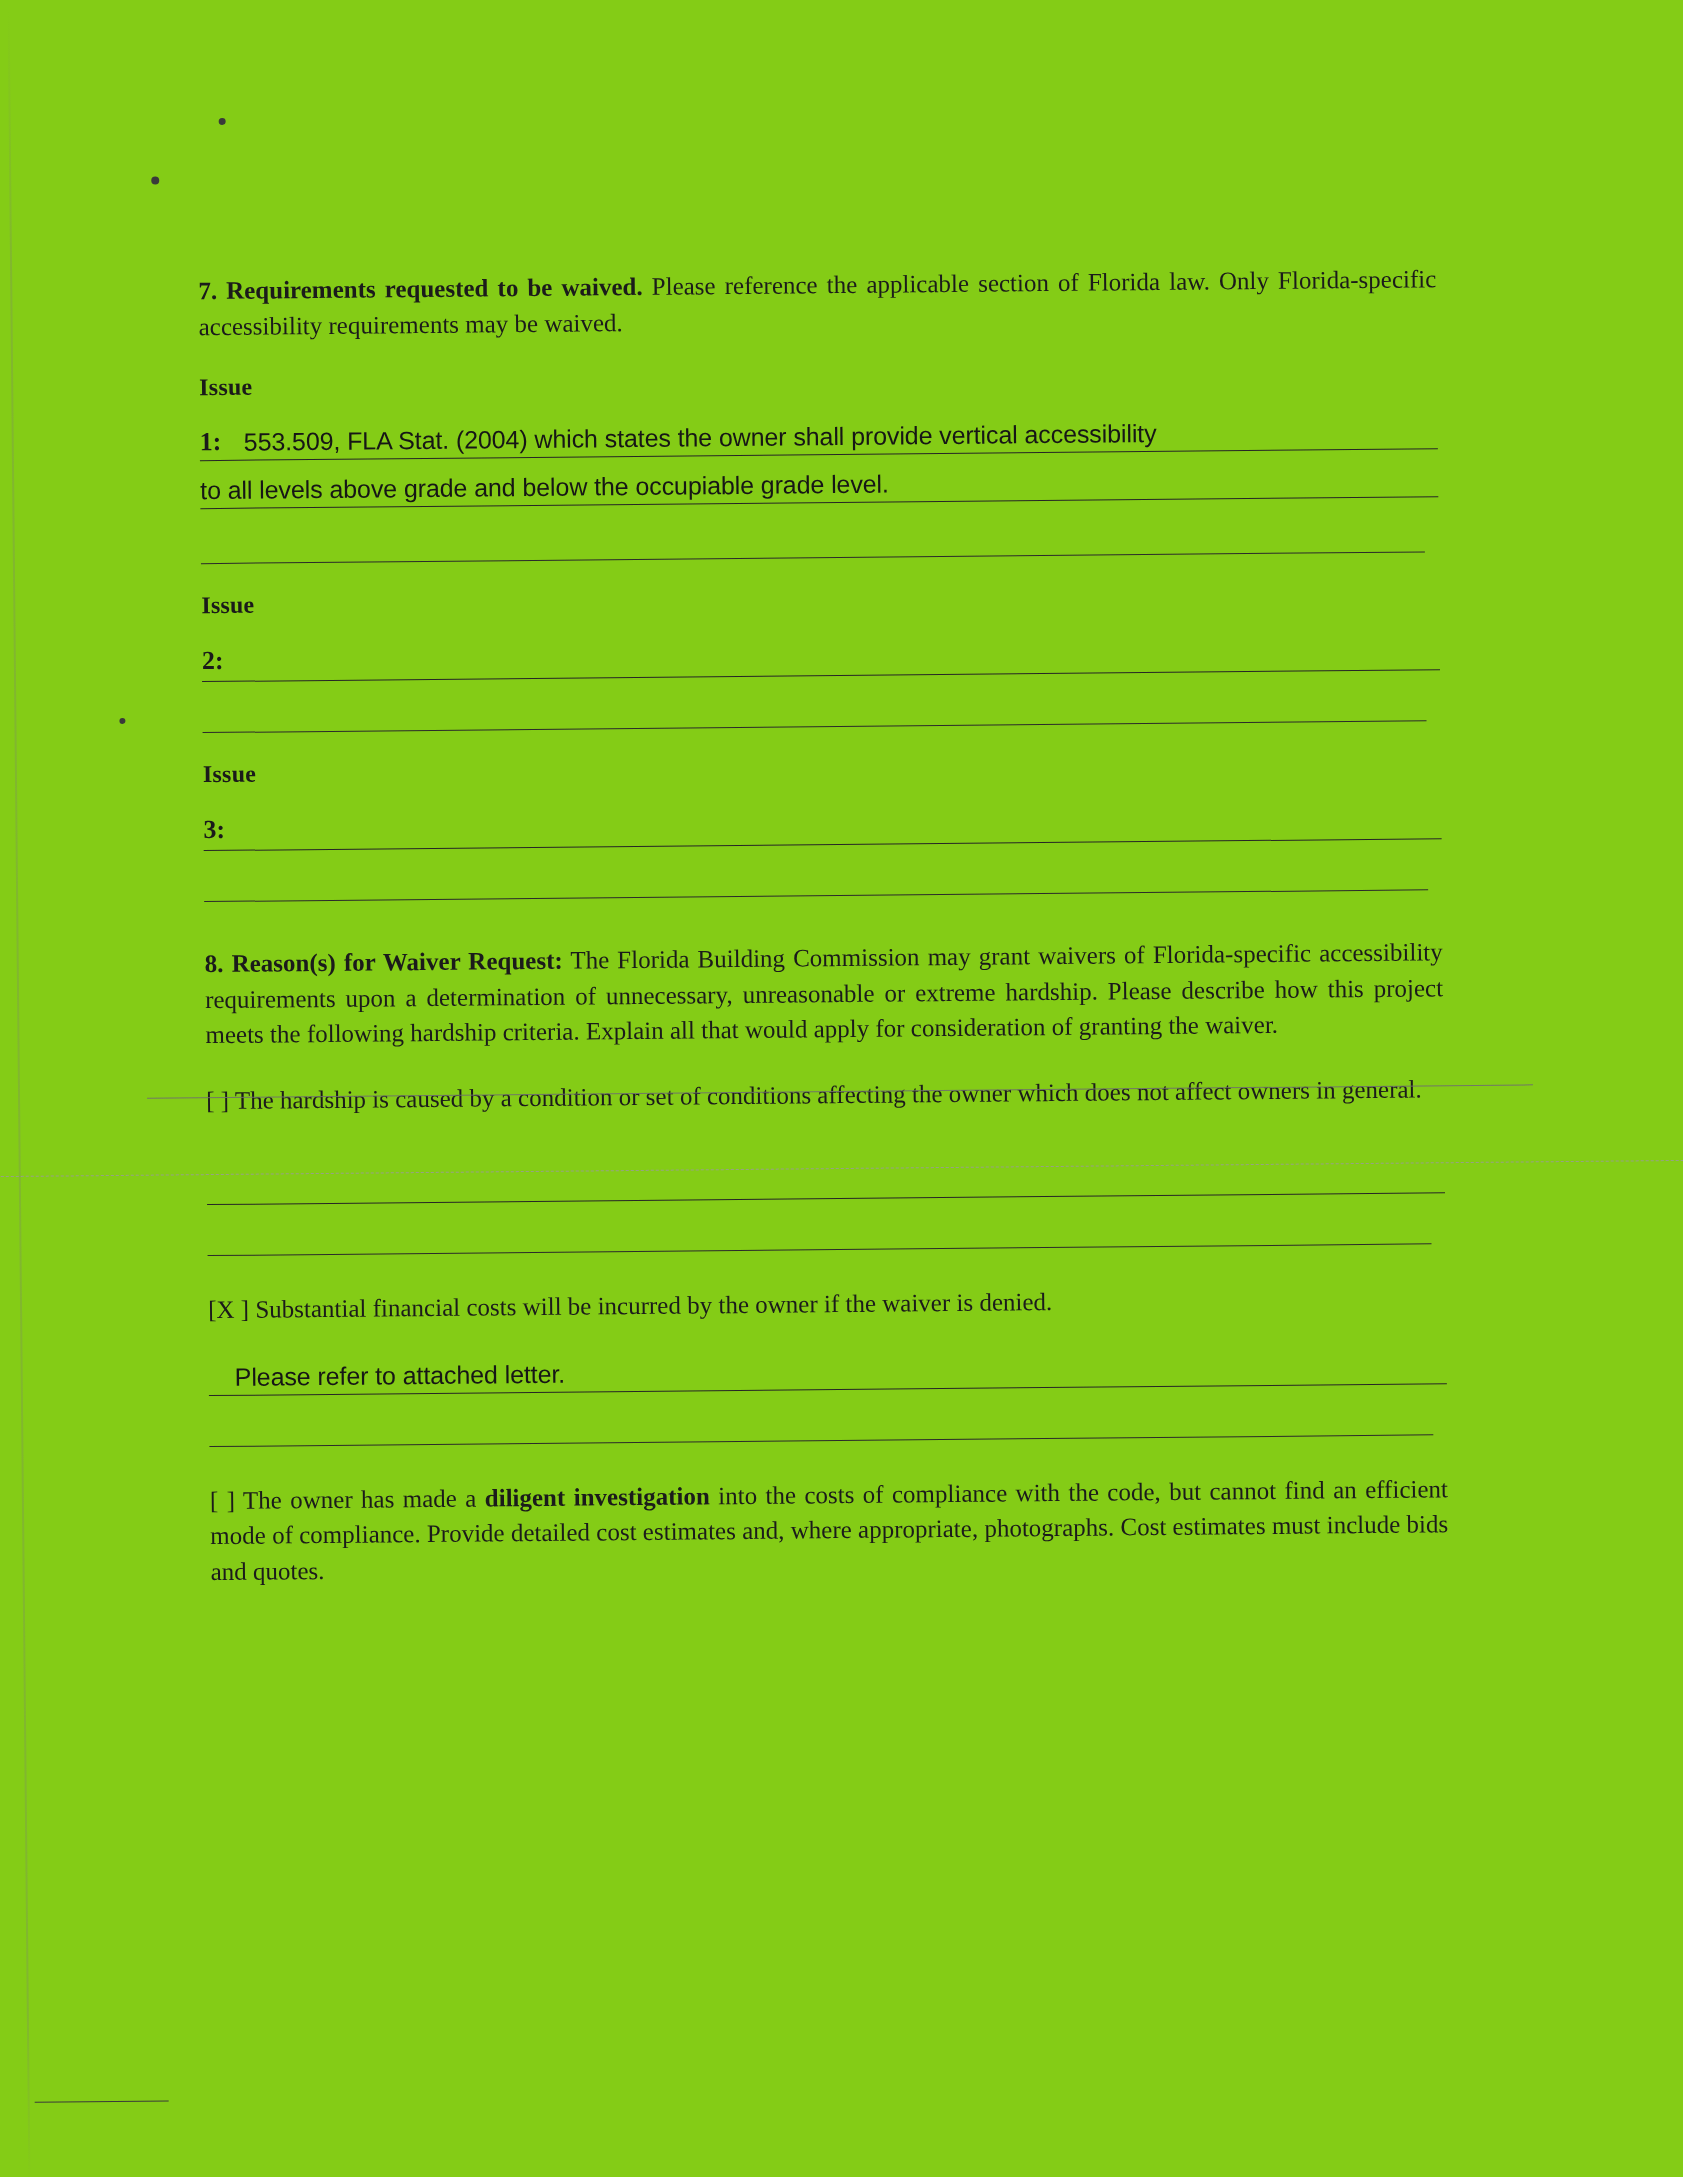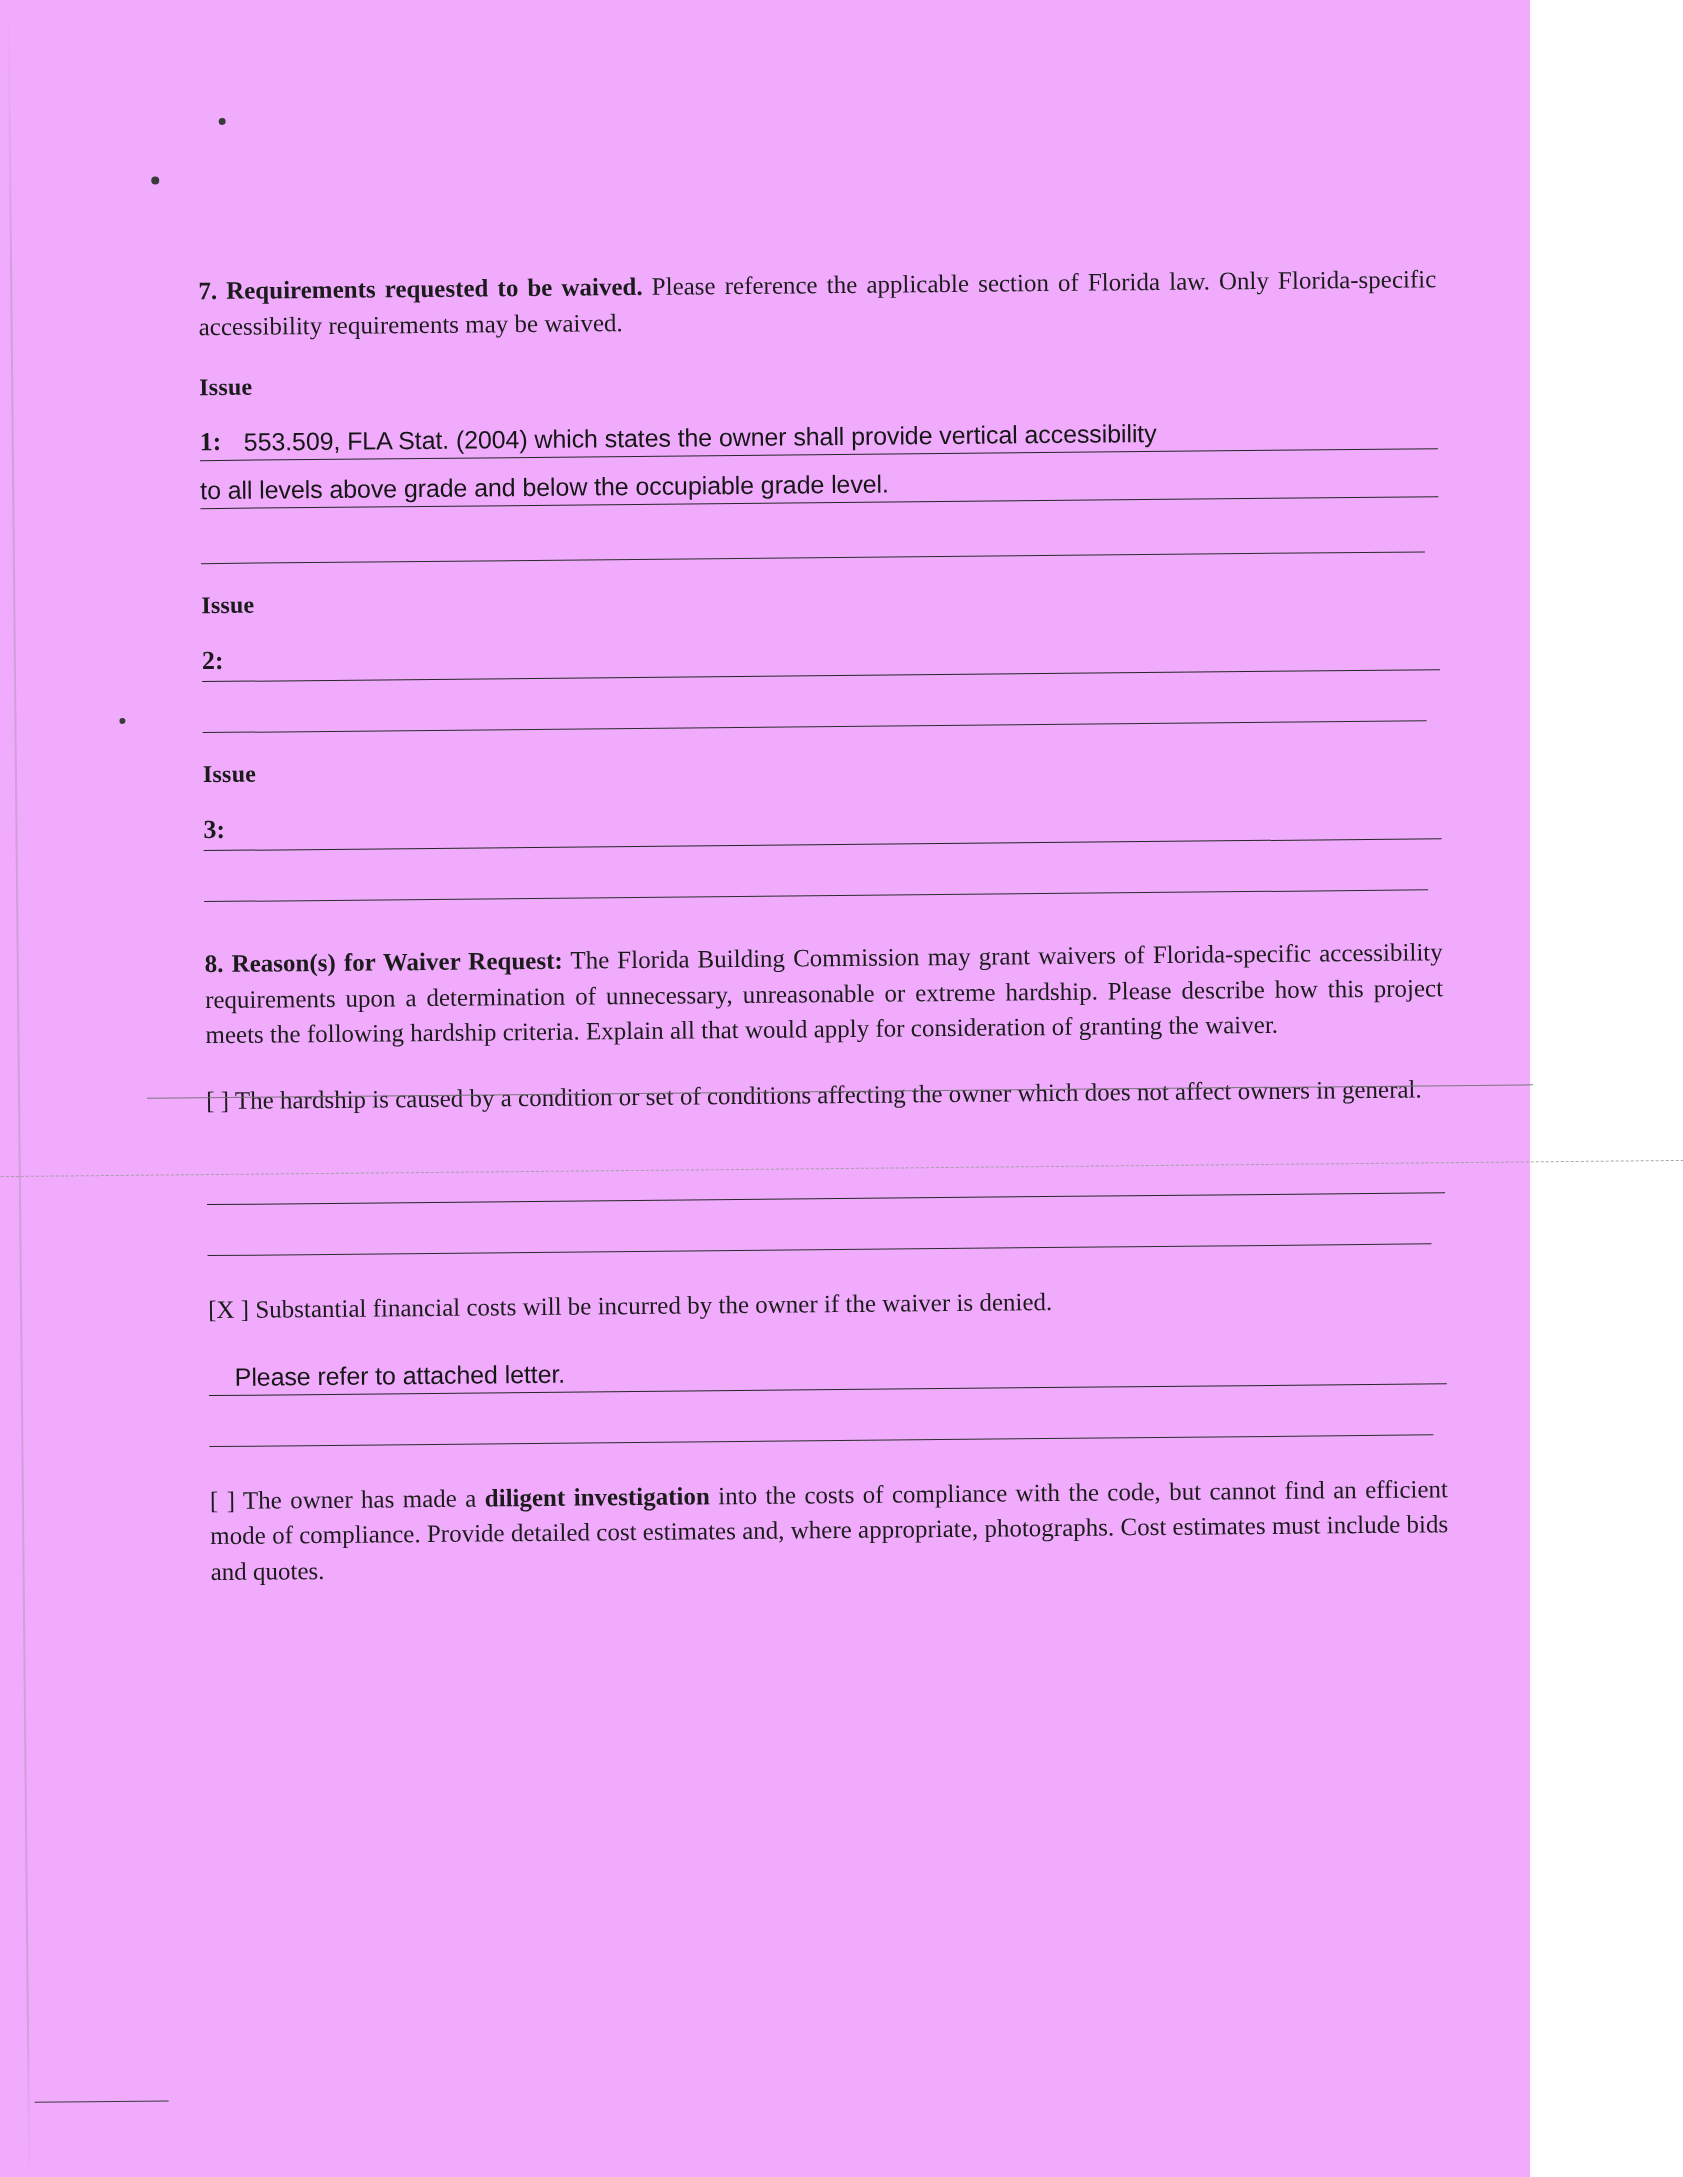--- a/index.html
+++ b/index.html
@@ -13,23 +13,23 @@
     position: relative;
     font-family: "Liberation Serif", serif;
     color: #1a1a1a;
     overflow: hidden;
   }
 
   
   .page {
     position: absolute;
     left: 0; top: 0;
-    width: 1530px;
+    width: 1683px;
     height: 2177px;
-    background: #f0abfc;
+    background: #84cc16;
   }
 
   .scan {
     position: absolute;
     left: 0; top: 0;
     width: 1683px;
     height: 2177px;
     transform: rotate(-0.55deg);
     transform-origin: 842px 1089px;
   }

